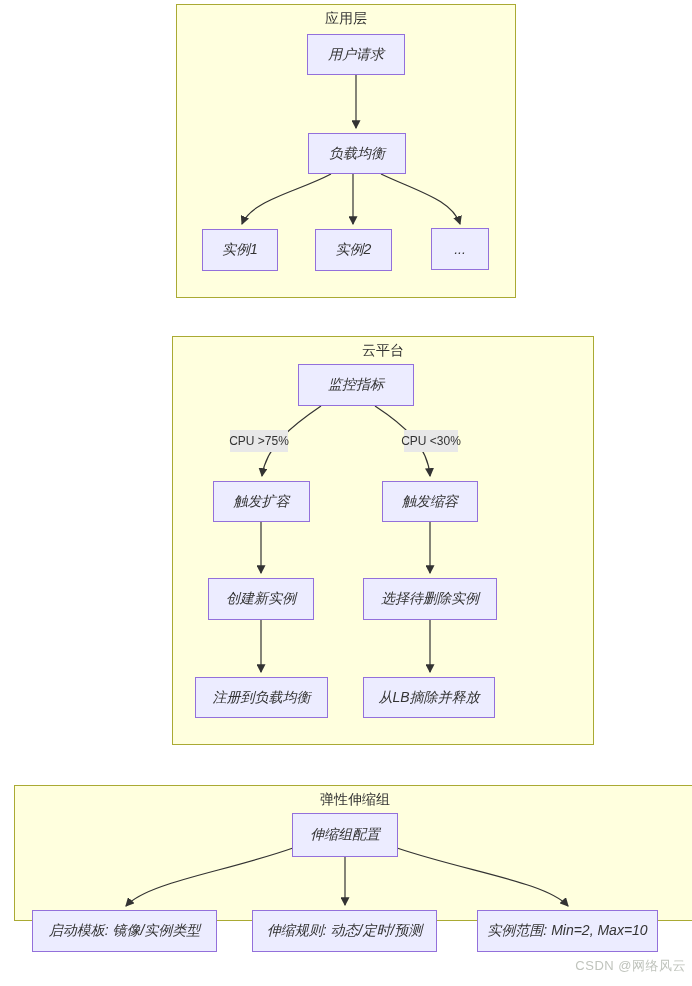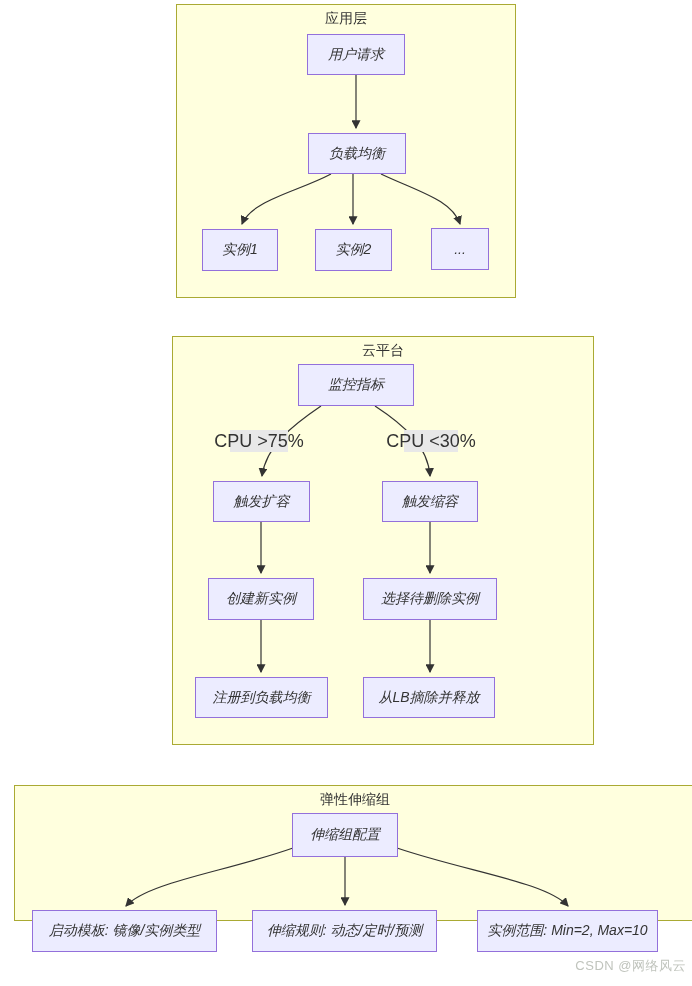--- a/index.html
+++ b/index.html
@@ -23,21 +23,21 @@
     position:absolute;box-sizing:border-box;z-index:3;
     background:var(--node-fill,#ececff);
     border:1px solid var(--node-border,#9370db);
     display:flex;align-items:center;justify-content:center;
     font-size:14px;color:#333333;text-align:center;white-space:nowrap;font-style:italic;
   }
   .edge-label{
     position:absolute;box-sizing:border-box;z-index:3;
     background:var(--label-bg,#e8e8e8);
     display:flex;align-items:center;justify-content:center;
-    font-size:18px;color:#333333;white-space:nowrap;
+    font-size:12px;color:#333333;white-space:nowrap;
   }
   .watermark{
     position:absolute;z-index:4;right:6px;top:957px;
     font-size:13px;color:#c0c4bd;letter-spacing:0.5px;
   }
 </style>
 </head>
 <body>
 
 <div class="stage" style="--node-fill: #ECECFF; --node-border: #9370DB; --group-fill: #FFFFDE; --group-border: #AAAA33; --edge: #333333; --label-bg: #E8E8E8;">

